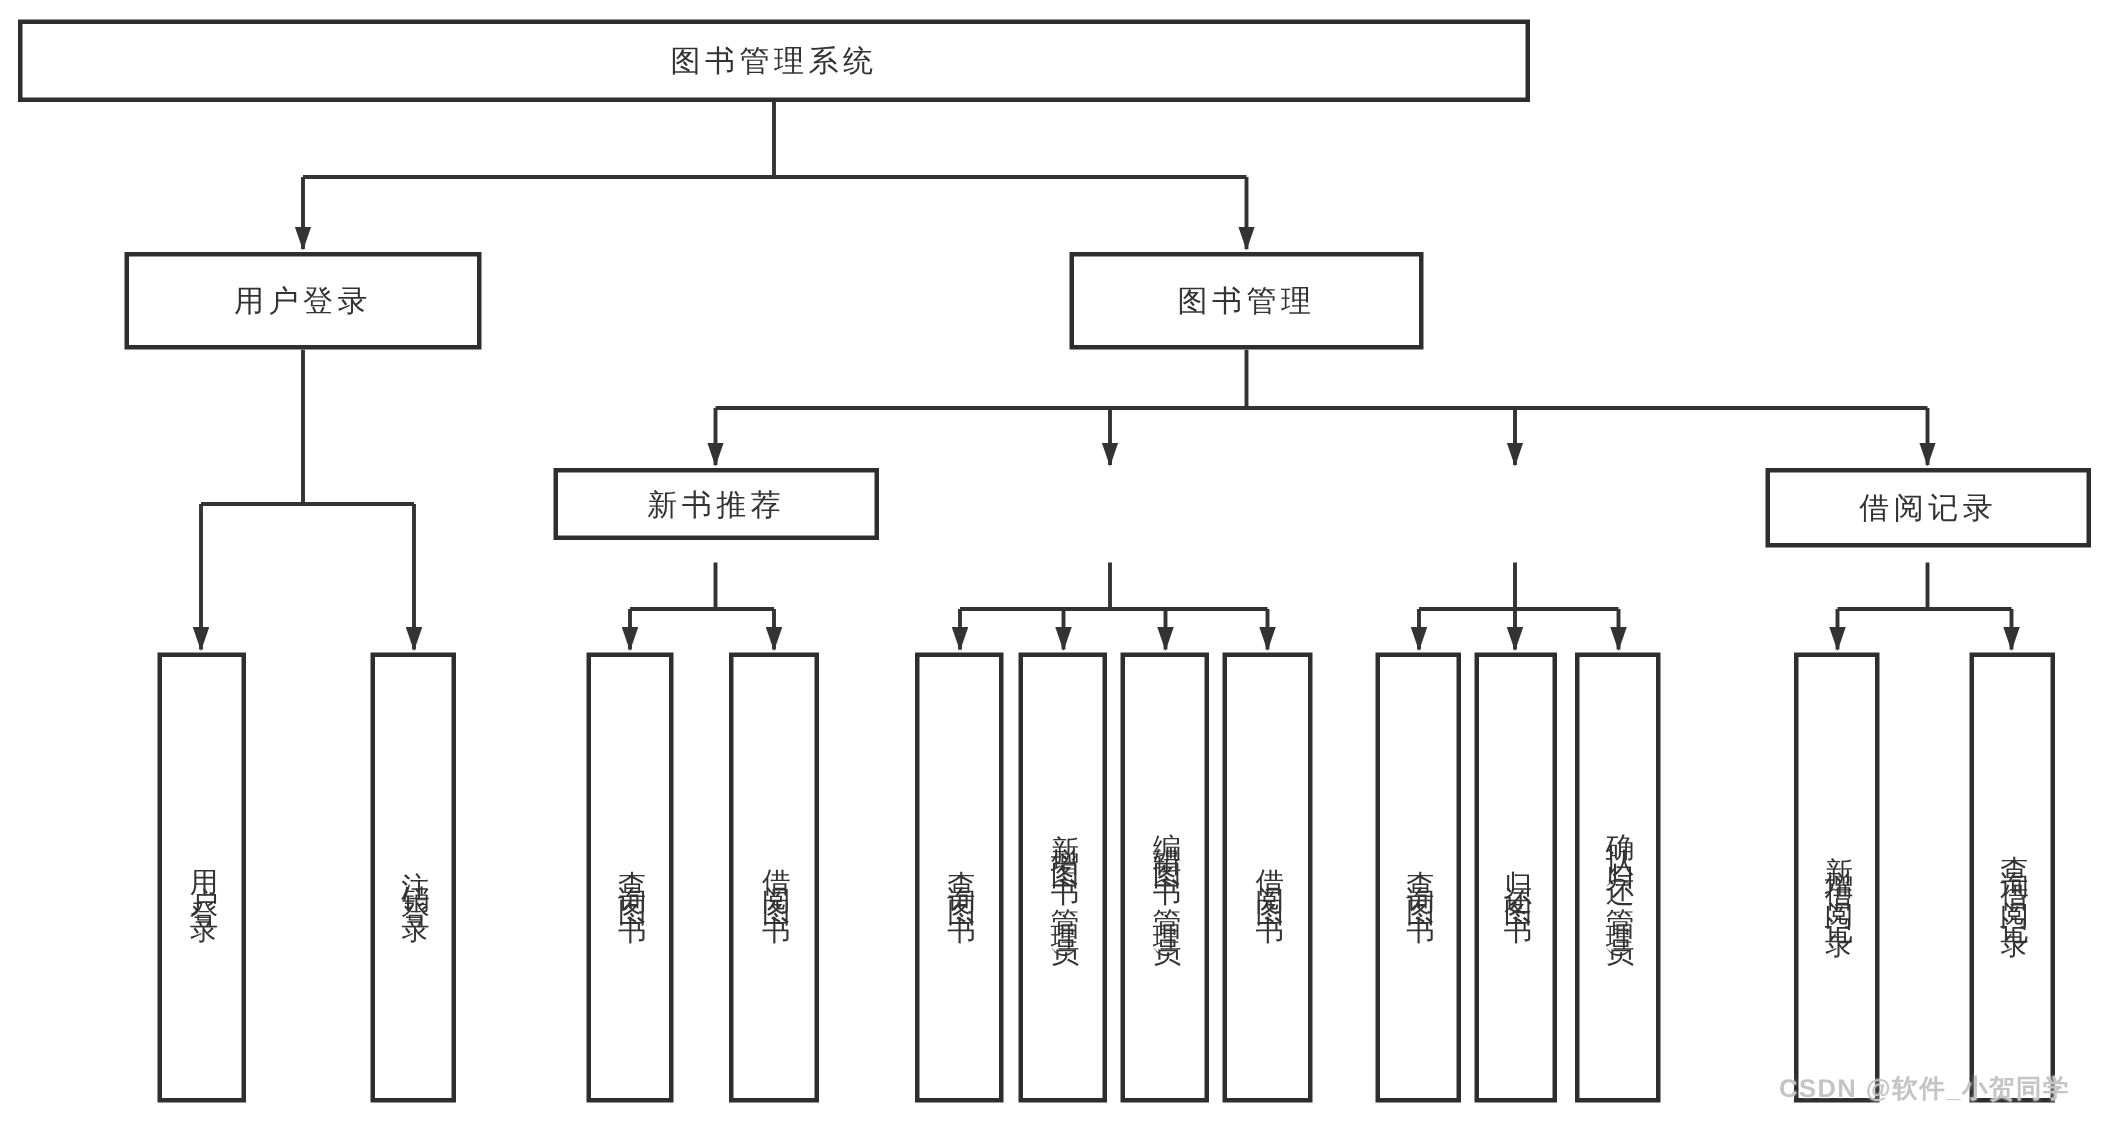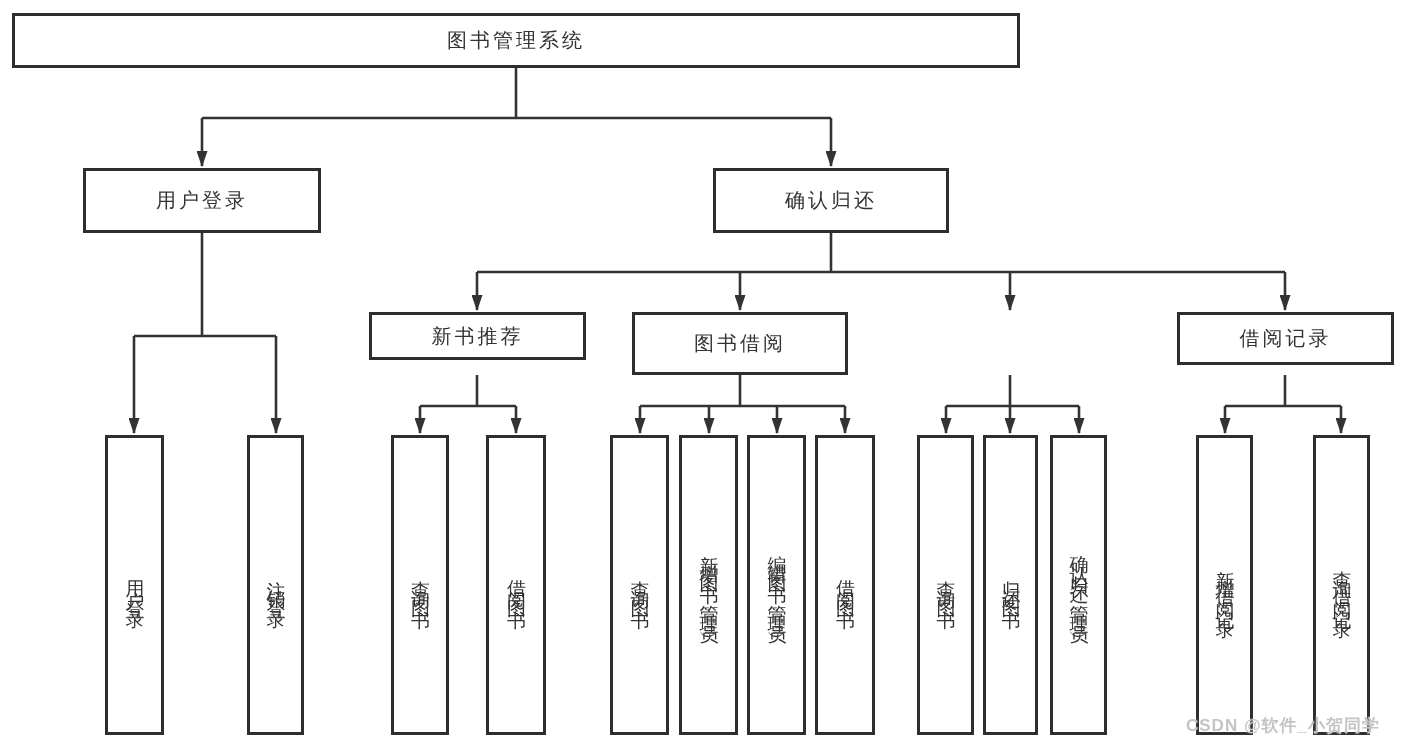--- a/index.html
+++ b/index.html
@@ -116,24 +116,23 @@
 
     <path d="M1285 375 V406"></path>
     <path d="M1225 406 H1341"></path>
     <path d="M1225 406 V433" marker-end="url(#arrow)"></path>
     <path d="M1341 406 V433" marker-end="url(#arrow)"></path>
   </svg>
 
   <div class="node hbox" style="left:12px; top:13px; width:1008px; height:55px;">图书管理系统</div>
 
   <div class="node hbox" style="left:83px; top:168px; width:238px; height:65px;">用户登录</div>
-  <div class="node hbox" style="left:713px; top:168px; width:236px; height:65px;">确认归还</div>
+  <div class="node hbox" style="left:713px; top:168px; width:236px; height:65px;">图书管理</div>
 
   <div class="node hbox" style="left:369px; top:312px; width:217px; height:48px;">新书推荐</div>
-  <div class="node hbox" style="left:632px; top:312px; width:216px; height:63px;">图书借阅</div>
   <div class="node hbox" style="left:1177px; top:312px; width:217px; height:53px;">借阅记录</div>
 
   <div class="node vbox" style="left:105px; top:435px; width:59px; height:300px;">
     <span class="vtext">用户登录</span>
   </div>
   <div class="node vbox" style="left:247px; top:435px; width:57px; height:300px;">
     <span class="vtext">注销登录</span>
   </div>
 
   <div class="node vbox" style="left:391px; top:435px; width:58px; height:300px;">

